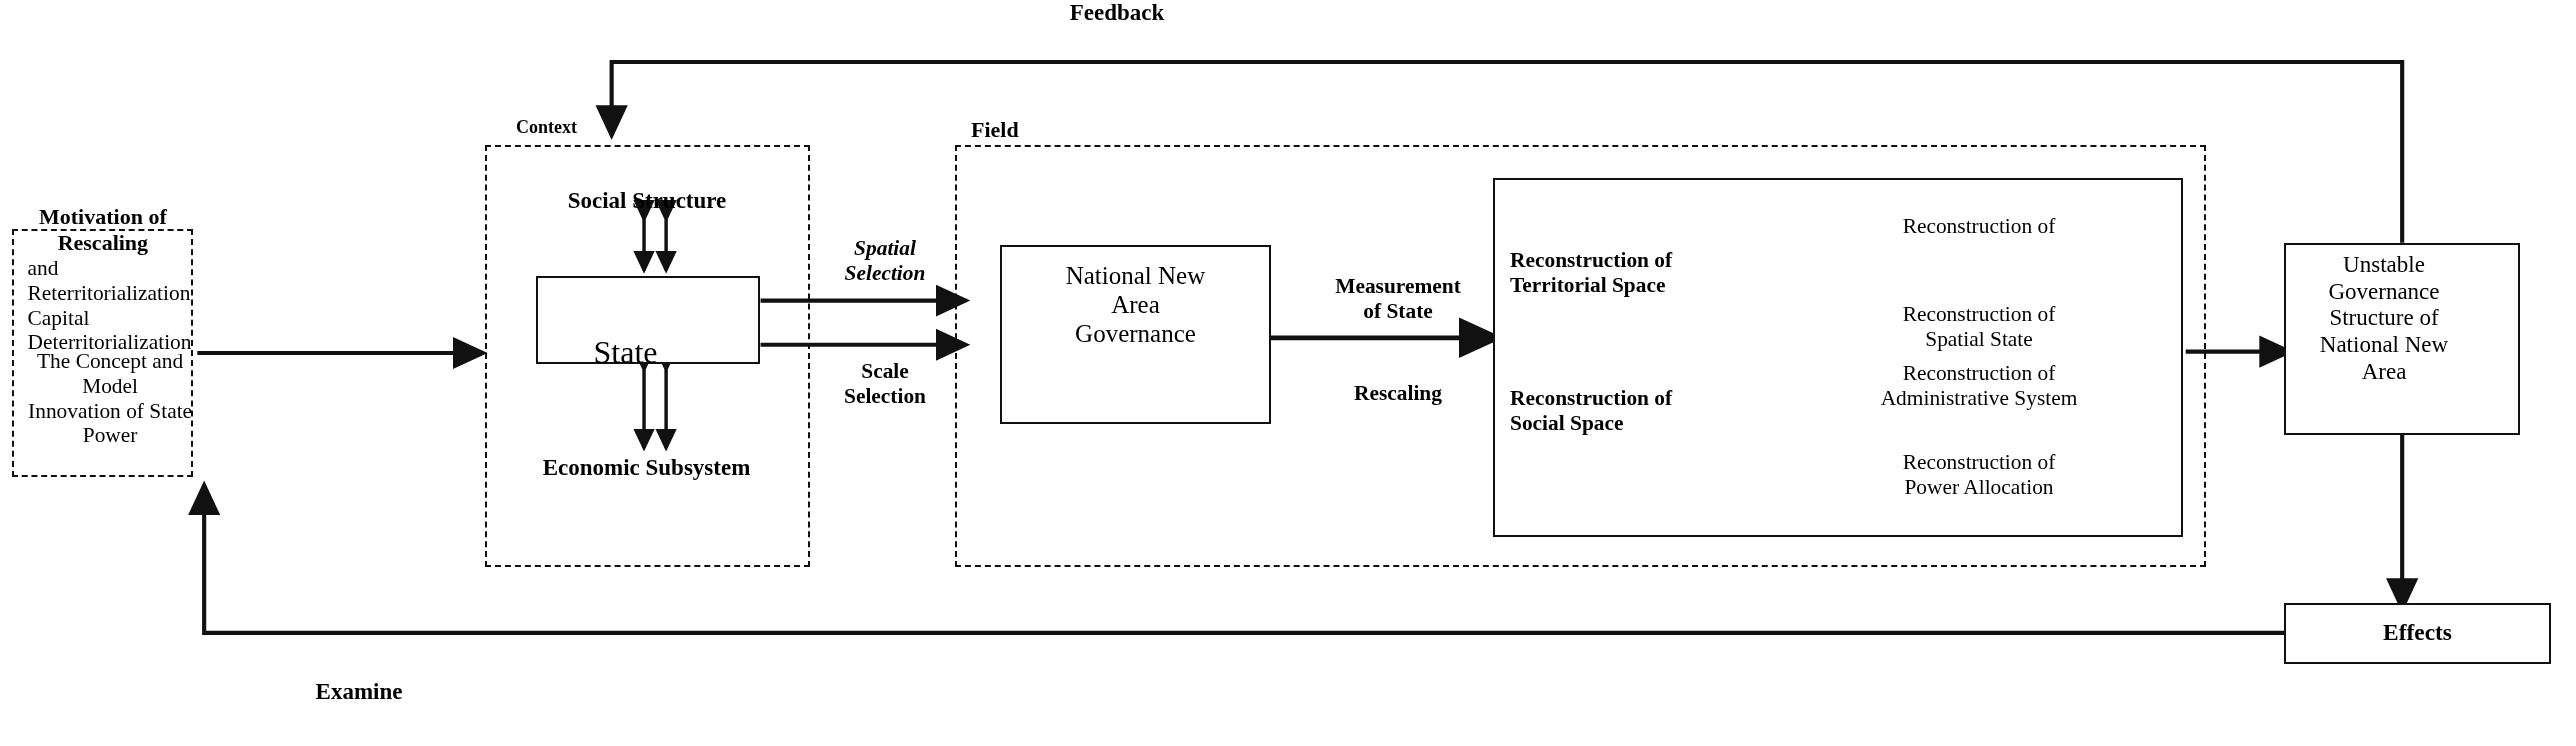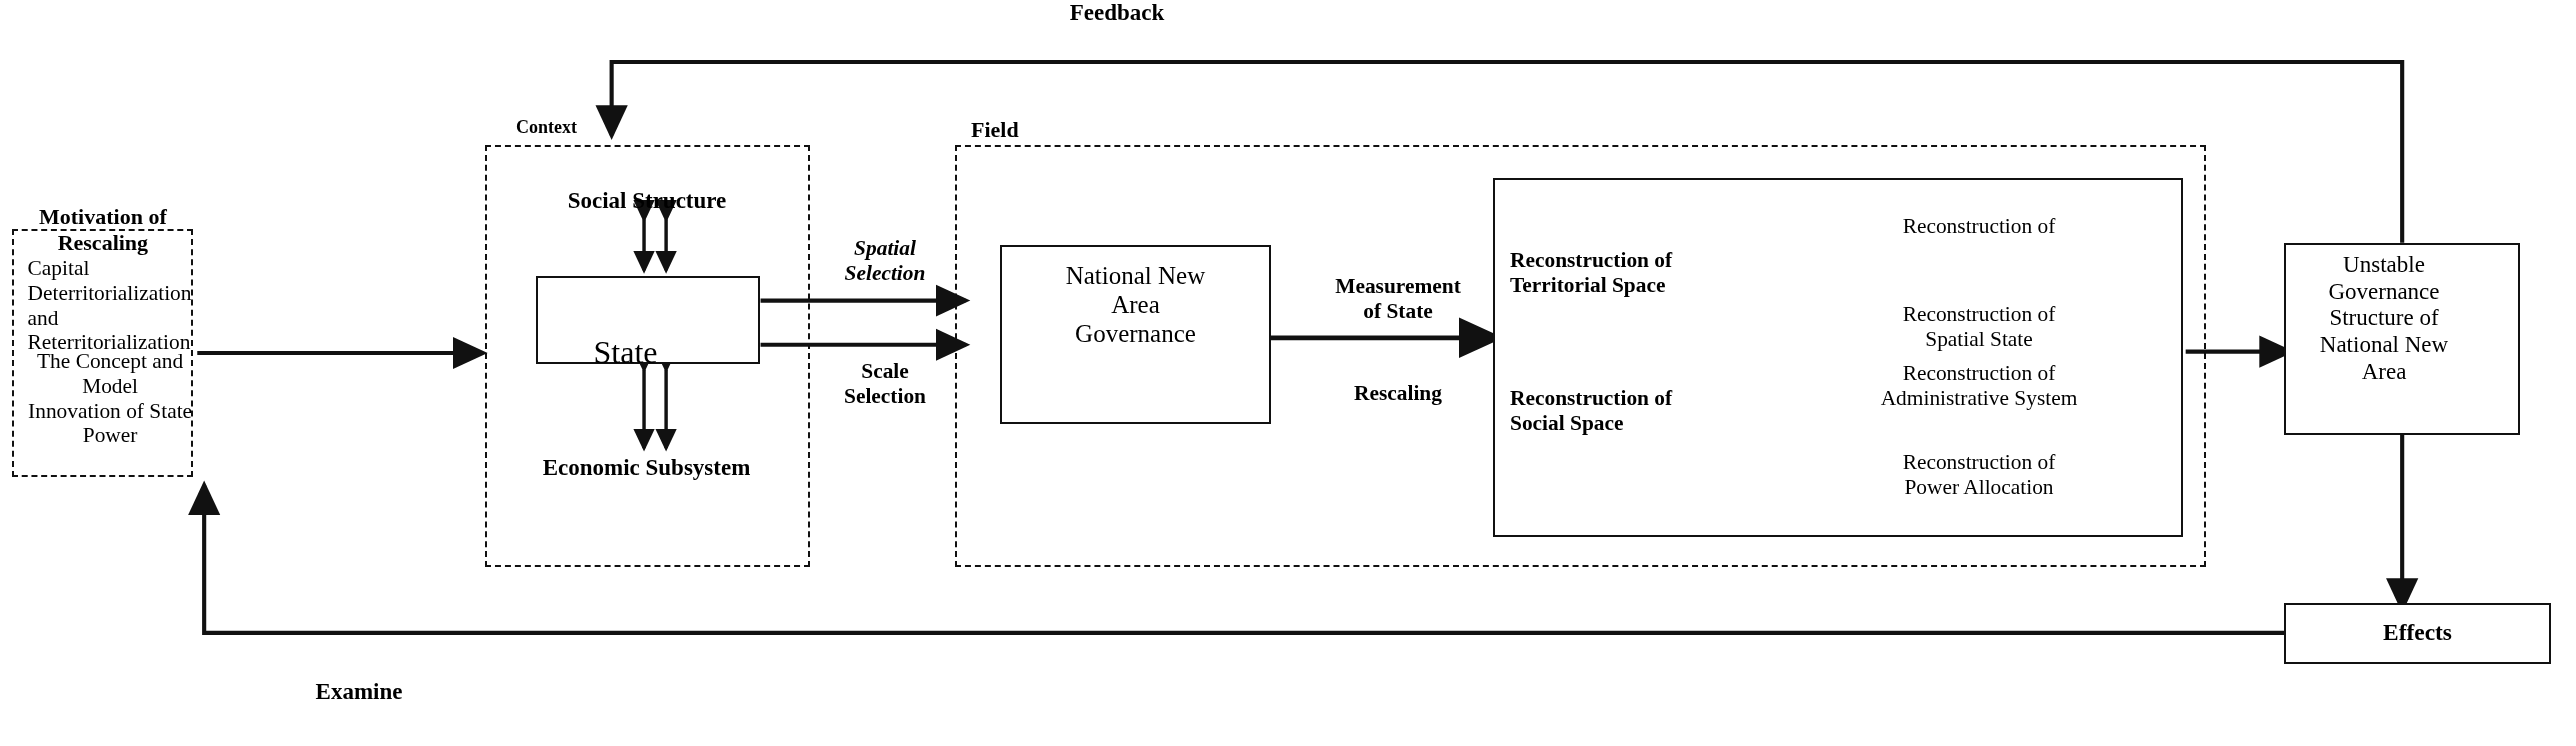--- a/index.html
+++ b/index.html
@@ -121,22 +121,22 @@
     </g>
 
     <g>
       <line x1="3484" y1="630" x2="3484" y2="882" stroke="#111" stroke-width="6" marker-end="url(#ah)"></line>
     </g>
   </svg>
 
   <div class="lbl bold t-motivation-title">Motivation of Rescaling</div>
   <div class="dashbox b-motivation"></div>
   <div class="lbl t-mot1">
+    <div>and Reterritorialization</div>
     <div>Capital Deterritorialization</div>
-    <div>and Reterritorialization</div>
   </div>
   <div class="lbl t-mot2">
     <div>The Concept and Model</div>
     <div>Innovation of State Power</div>
   </div>
 
   <div class="lbl bold t-context">Context</div>
   <div class="dashbox b-context"></div>
   <div class="lbl bold t-social">Social Structure</div>
   <div class="solidbox b-state"></div>

